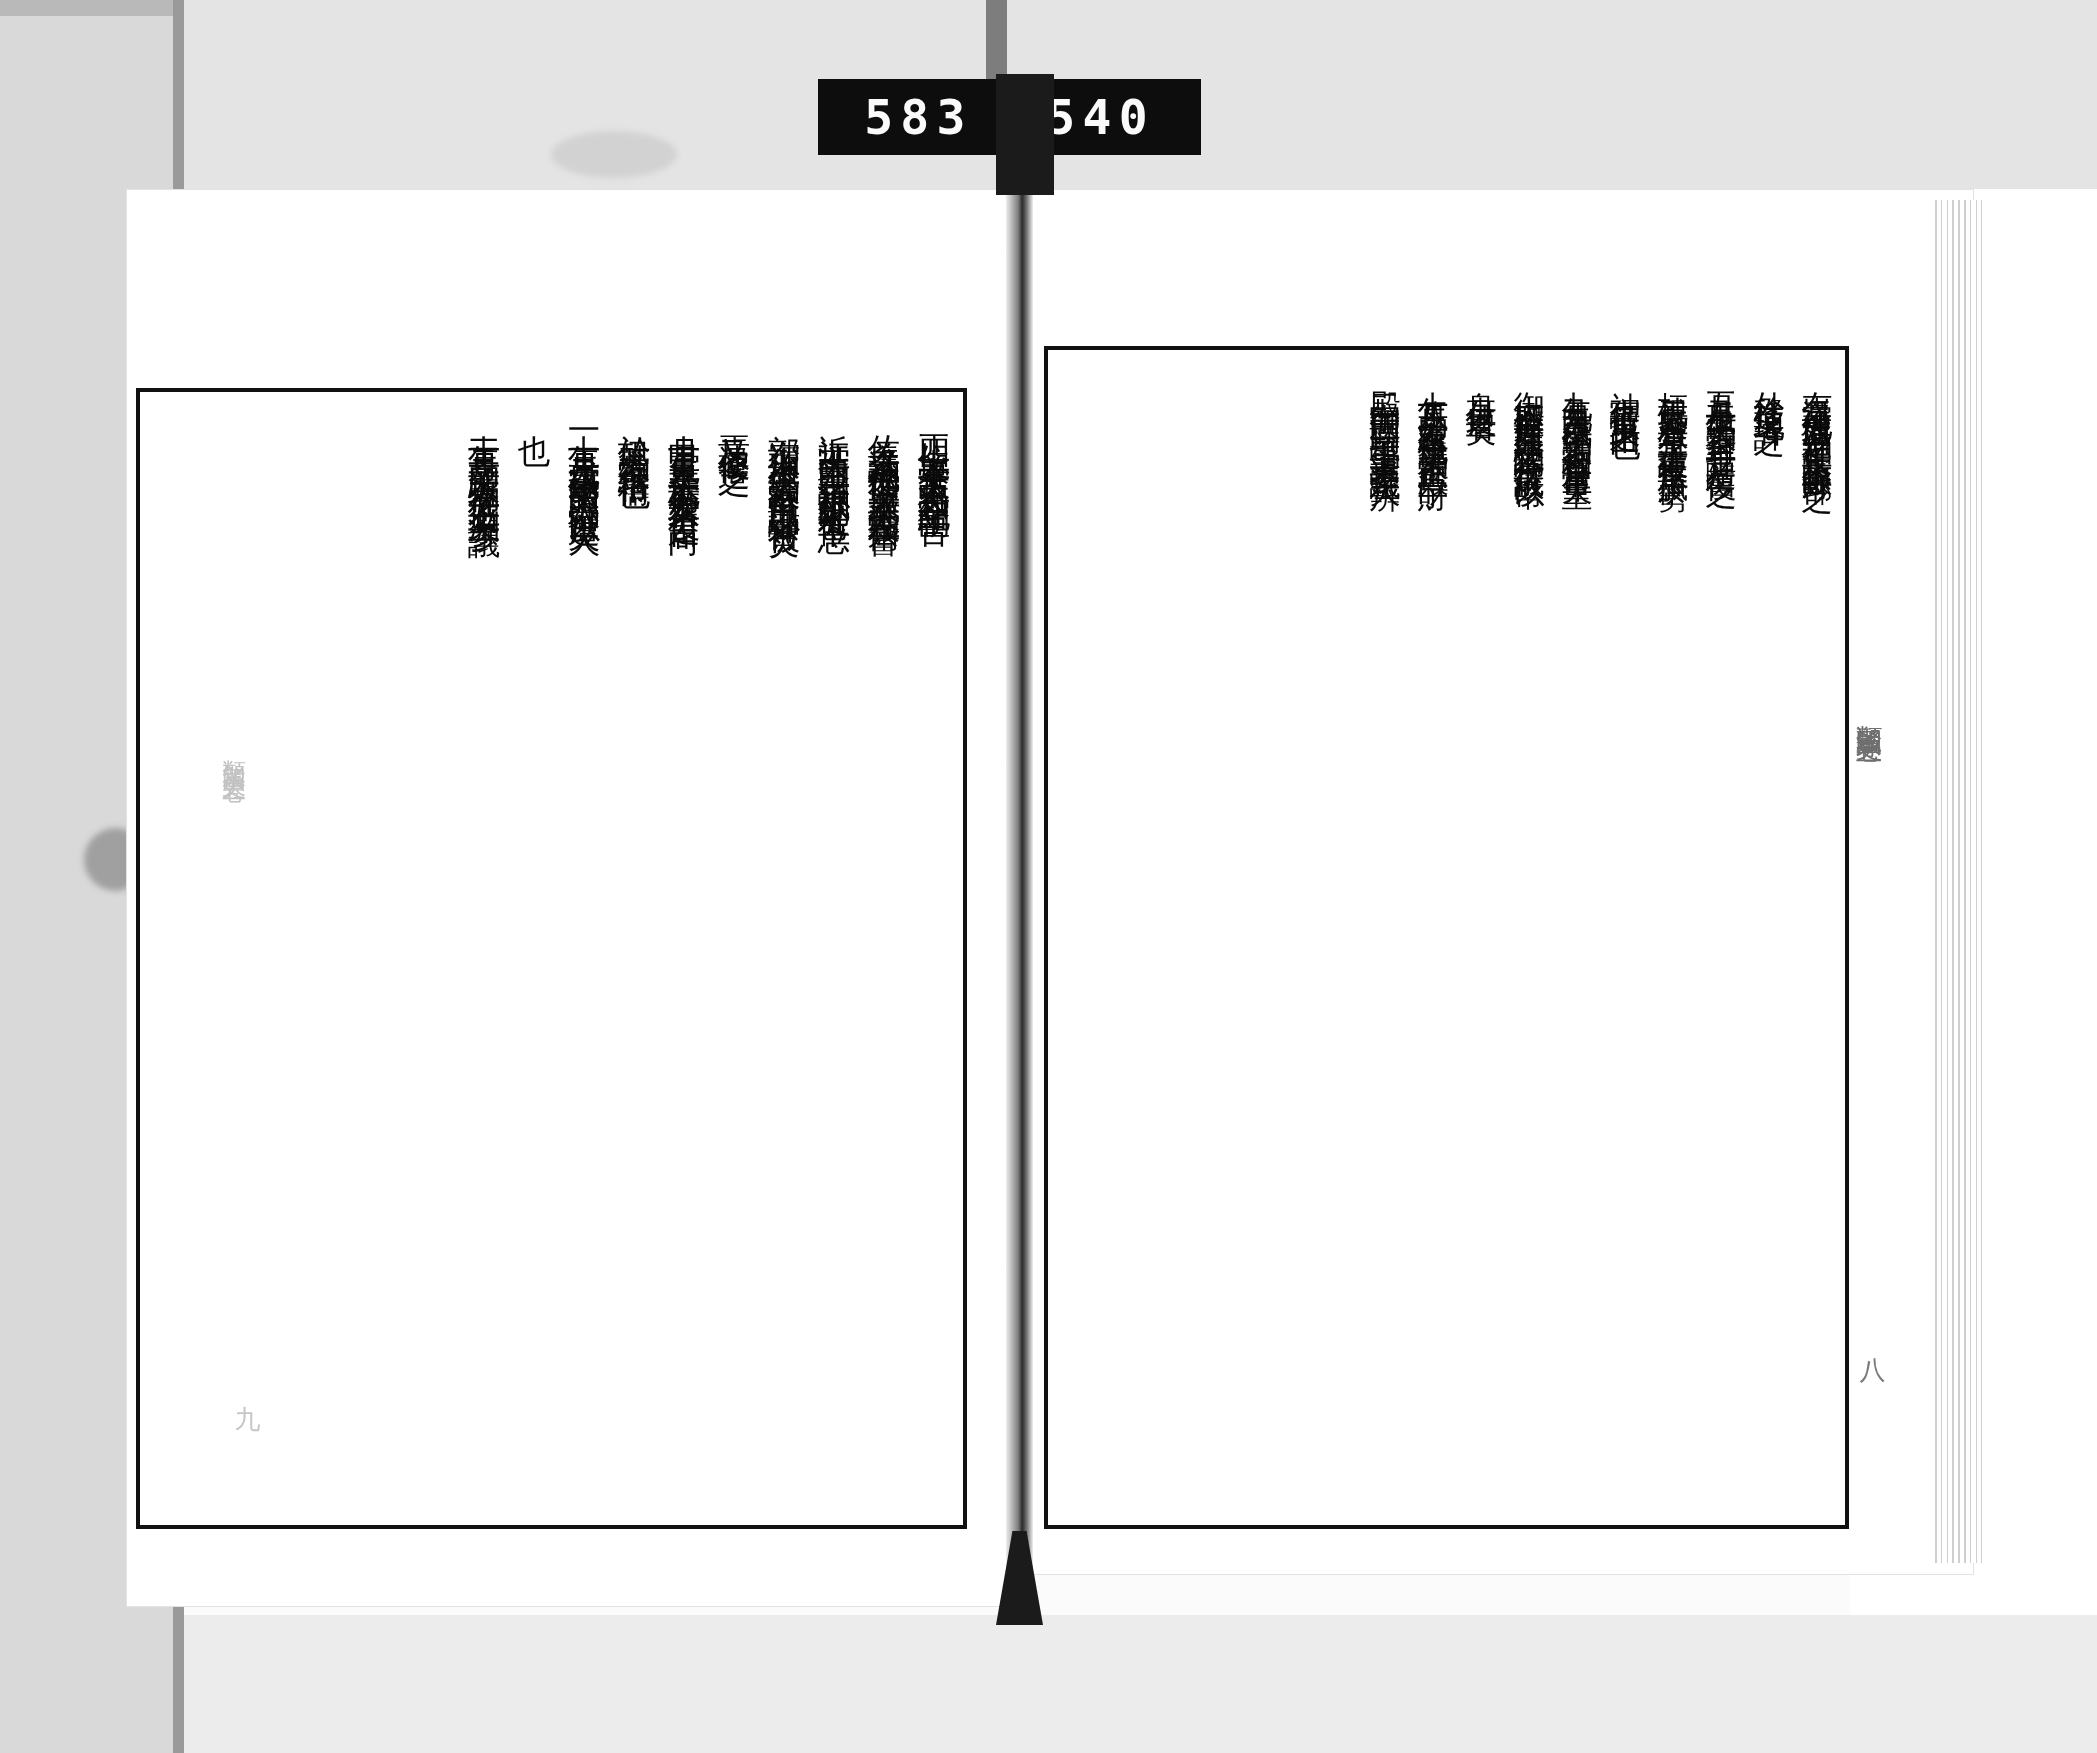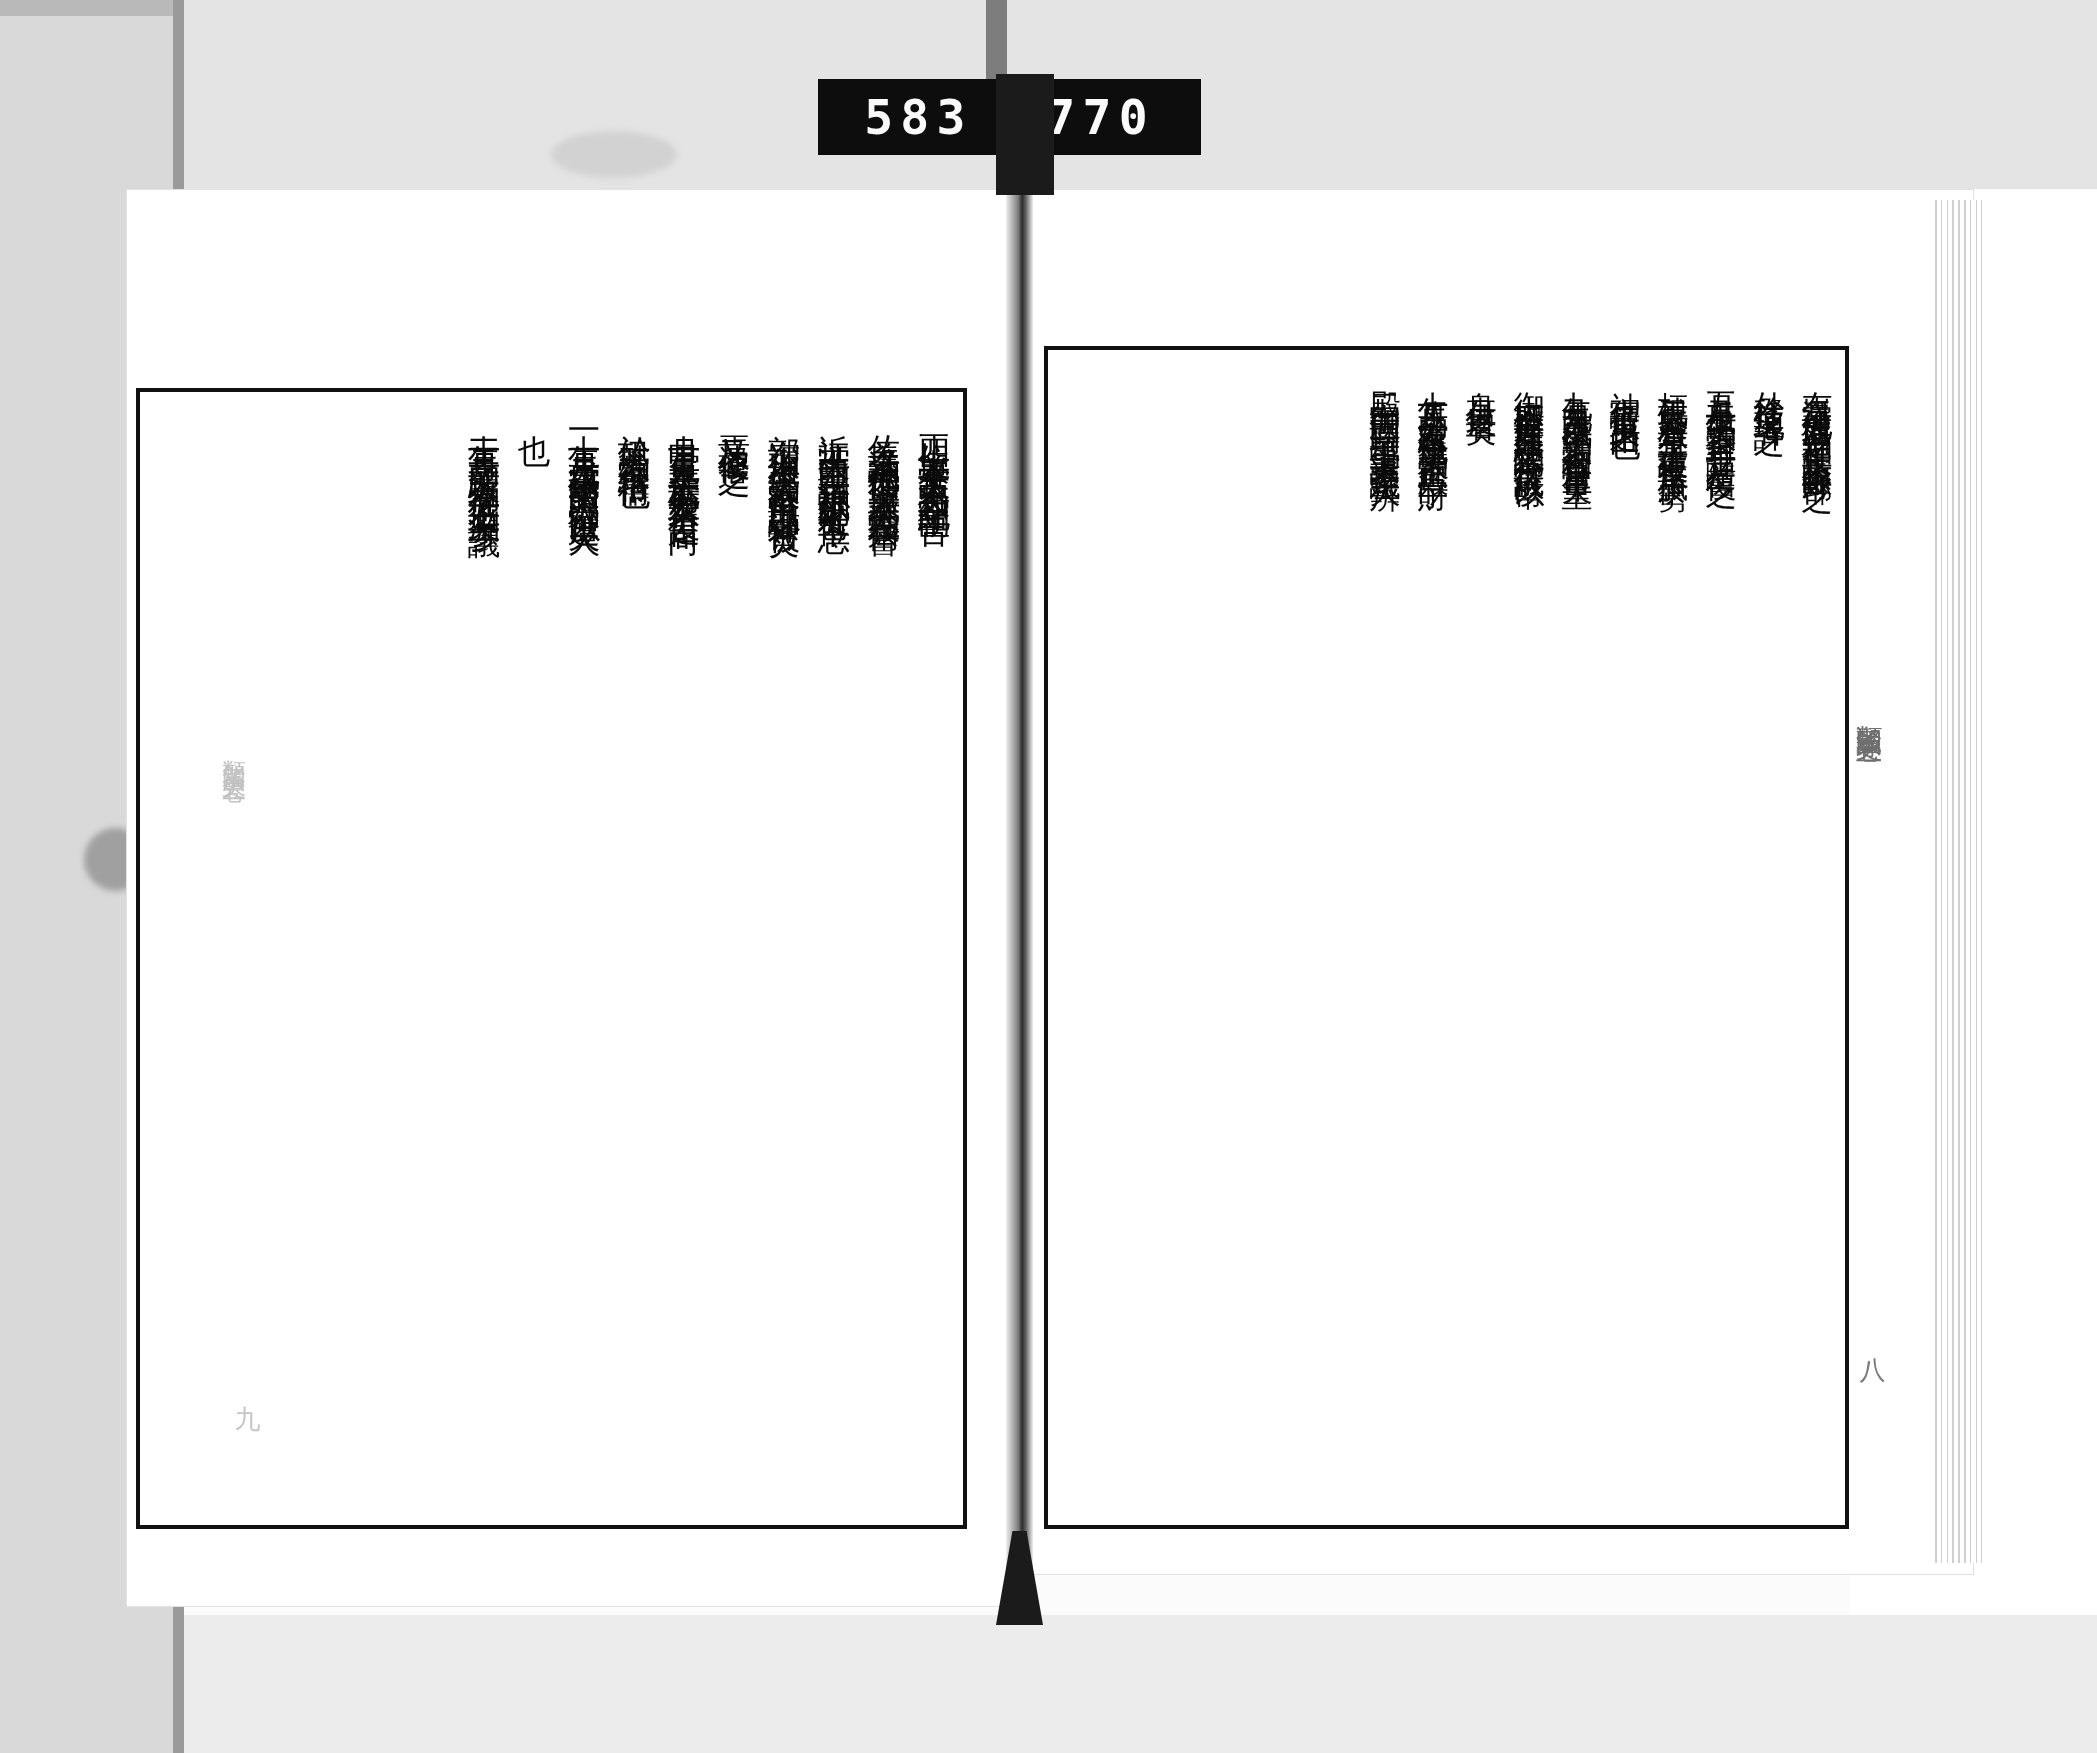--- a/index.html
+++ b/index.html
@@ -210,21 +210,21 @@
   <div class="band" style="left:173px;top:1615px;width:1924px;height:138px;background:#ececec;"></div>
   <div class="band vdark" style="left:173px;top:0;width:10.5px;height:1753px;"></div>
   <div class="band" style="left:986px;top:0;width:21px;height:79px;background:#7d7d7d;"></div>
 
   <div class="smudge" style="left:246px;top:325px;width:63px;height:178px;"></div>
   <div class="smudge" style="left:84px;top:828px;width:63px;height:63px;background:#8d8d8d;"></div>
   <div class="smudge" style="left:551px;top:131px;width:126px;height:47px;background:#cccccc;"></div>
 
   <div id="counter">
     <span class="counter-num">583</span>
-    <span class="counter-num">770</span>
+    <span class="counter-num">540</span>
   </div>
 
   <div id="book">
 
     <div class="leaf" id="leaf-left"></div>
     <div class="leaf" id="leaf-right"></div>
 
     <div id="foreedge"></div>
     <div id="gutter"></div>
     <div id="gutter-tab"></div>

